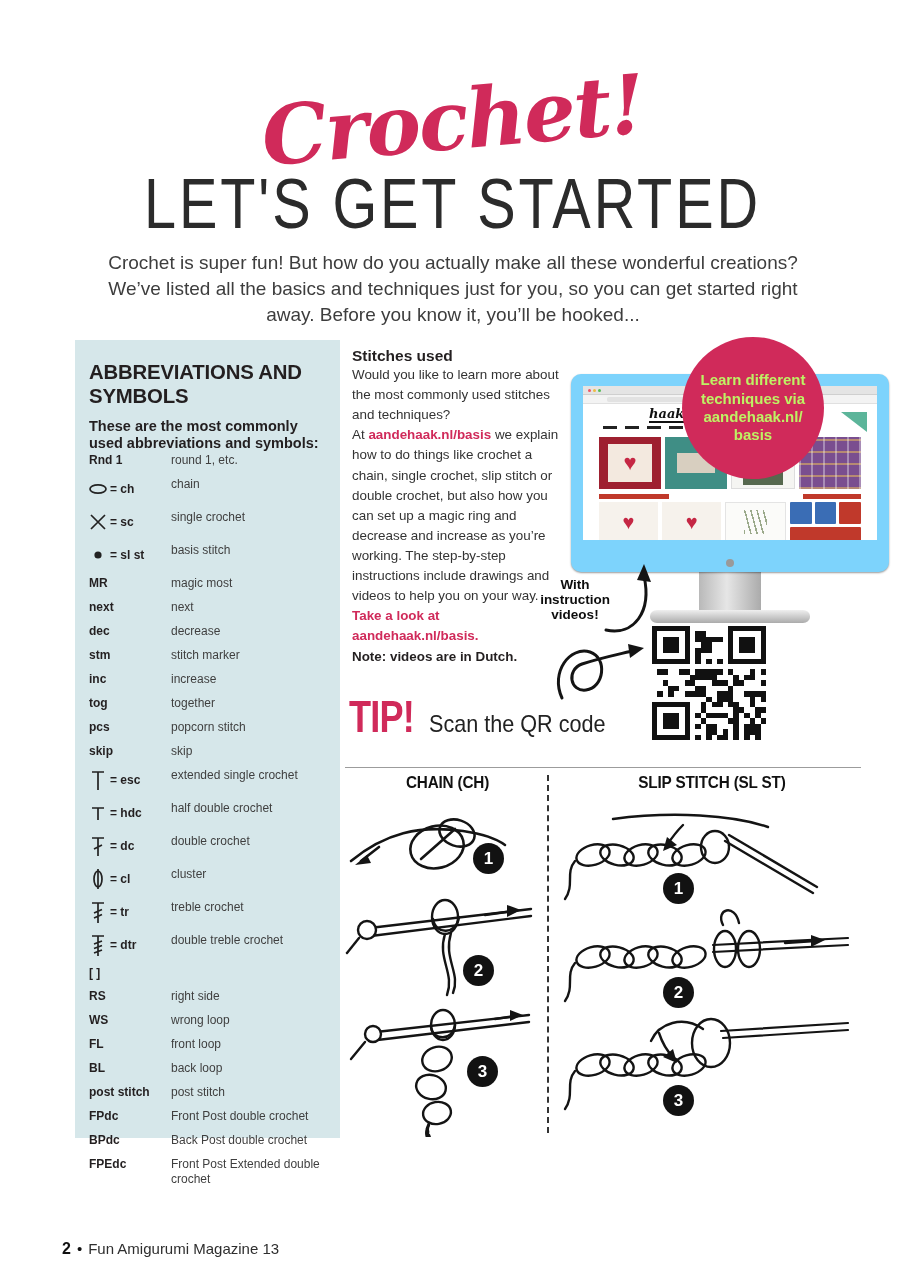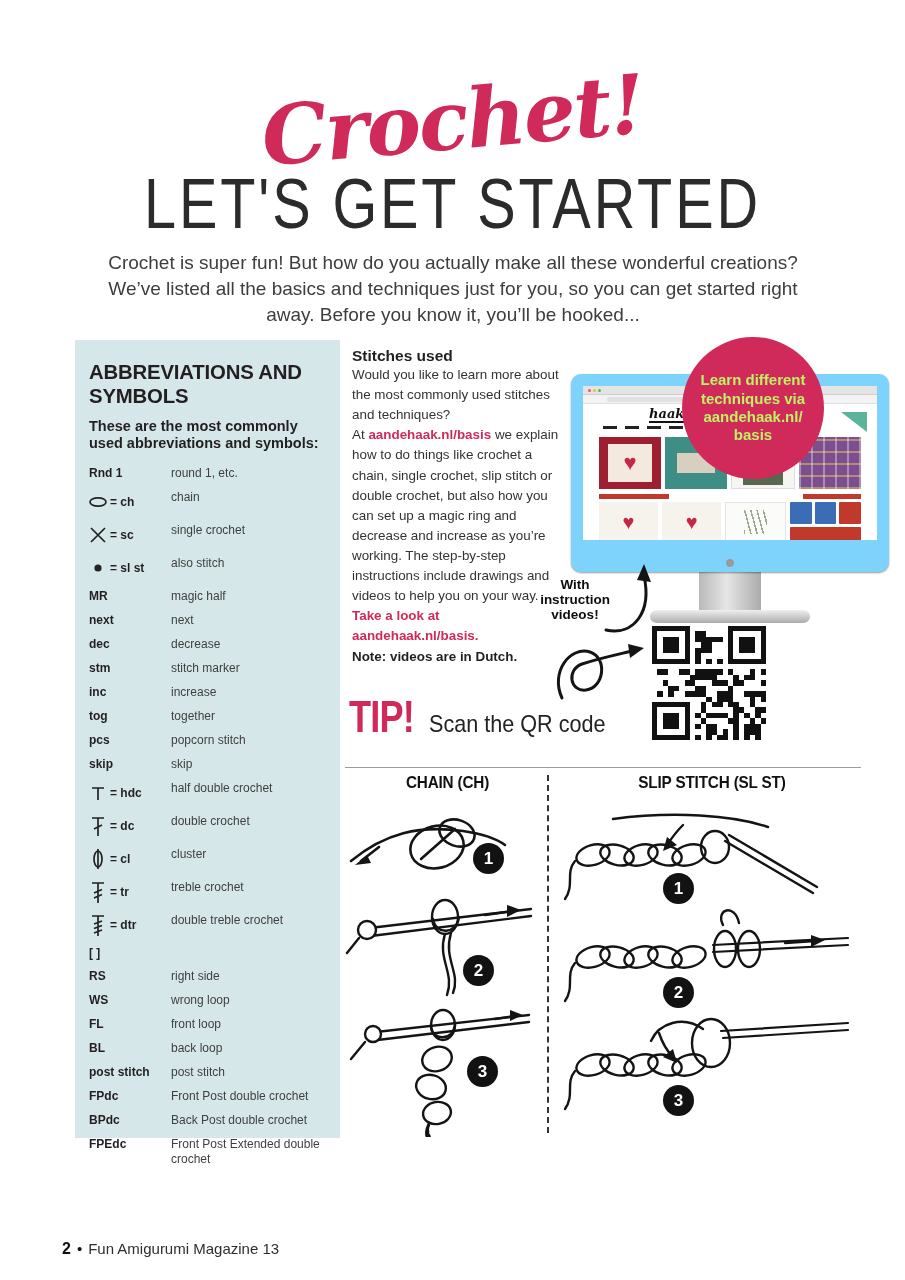--- a/index.html
+++ b/index.html
@@ -21,21 +21,21 @@
     transform:scale(0.96,1.18);transform-origin:center top;}
   .intro{position:absolute;top:250px;left:88px;width:730px;text-align:center;
     font-size:19px;line-height:1.36;color:#3d3d3d;}
 
   
   .abbr-box{position:absolute;left:75px;top:340px;width:265px;height:798px;
     background:var(--boxblue);padding:20px 13px 0 14px;}
   .abbr-box h2{font-size:21px;line-height:1.12;font-weight:bold;color:var(--ink);
     letter-spacing:-0.2px;transform:scaleX(0.97);transform-origin:left;}
   .abbr-sub{font-size:14.5px;font-weight:bold;line-height:1.2;margin-top:11px;color:var(--ink);}
-  .abbr-list{margin-top:13px;}
+  .abbr-list{}
   .abbr-row{display:flex;align-items:flex-start;margin-bottom:9px;}
   .abbr-key{flex:0 0 82px;font-weight:bold;font-size:12px;line-height:1.2;color:var(--ink);
     display:flex;align-items:center;gap:3px;}
   .abbr-key svg{flex:0 0 auto;}
   .abbr-desc{flex:1;font-size:12px;line-height:1.25;color:#3f3f3f;}
 
   
   .stitches{position:absolute;left:352px;top:347px;width:212px;}
   .stitches h3{font-size:15.5px;font-weight:bold;color:var(--ink);}
   .stitches p{font-size:13.4px;line-height:1.5;color:#333;}
@@ -169,27 +169,27 @@
           </span>
           <span class="abbr-desc">single crochet</span>
         </div>
         <div class="abbr-row">
           <span class="abbr-key">
             <svg width="18" height="24" viewBox="0 0 18 24" fill="none" stroke="#222" stroke-width="1.7">
               <circle cx="9" cy="12" r="3.6" fill="#222" stroke="none"></circle>
             </svg>
             <span>= sl st</span>
           </span>
-          <span class="abbr-desc">also stitch</span>
+          <span class="abbr-desc">basis stitch</span>
         </div>
         <div class="abbr-row">
           <span class="abbr-key">
             <span>MR</span>
           </span>
-          <span class="abbr-desc">magic half</span>
+          <span class="abbr-desc">magic most</span>
         </div>
         <div class="abbr-row">
           <span class="abbr-key">
             <span>next</span>
           </span>
           <span class="abbr-desc">next</span>
         </div>
         <div class="abbr-row">
           <span class="abbr-key">
             <span>dec</span>
@@ -218,20 +218,29 @@
           <span class="abbr-key">
             <span>pcs</span>
           </span>
           <span class="abbr-desc">popcorn stitch</span>
         </div>
         <div class="abbr-row">
           <span class="abbr-key">
             <span>skip</span>
           </span>
           <span class="abbr-desc">skip</span>
+        </div>
+        <div class="abbr-row">
+          <span class="abbr-key">
+            <svg width="18" height="24" viewBox="0 0 18 24" fill="none" stroke="#222" stroke-width="1.7">
+              <path d="M3,4 H15 M9,4 V22"></path>
+            </svg>
+            <span>= esc</span>
+          </span>
+          <span class="abbr-desc">extended single crochet</span>
         </div>
         <div class="abbr-row">
           <span class="abbr-key">
             <svg width="18" height="24" viewBox="0 0 18 24" fill="none" stroke="#222" stroke-width="1.7">
               <path d="M3,7 H15 M9,7 V19"></path>
             </svg>
             <span>= hdc</span>
           </span>
           <span class="abbr-desc">half double crochet</span>
         </div>

